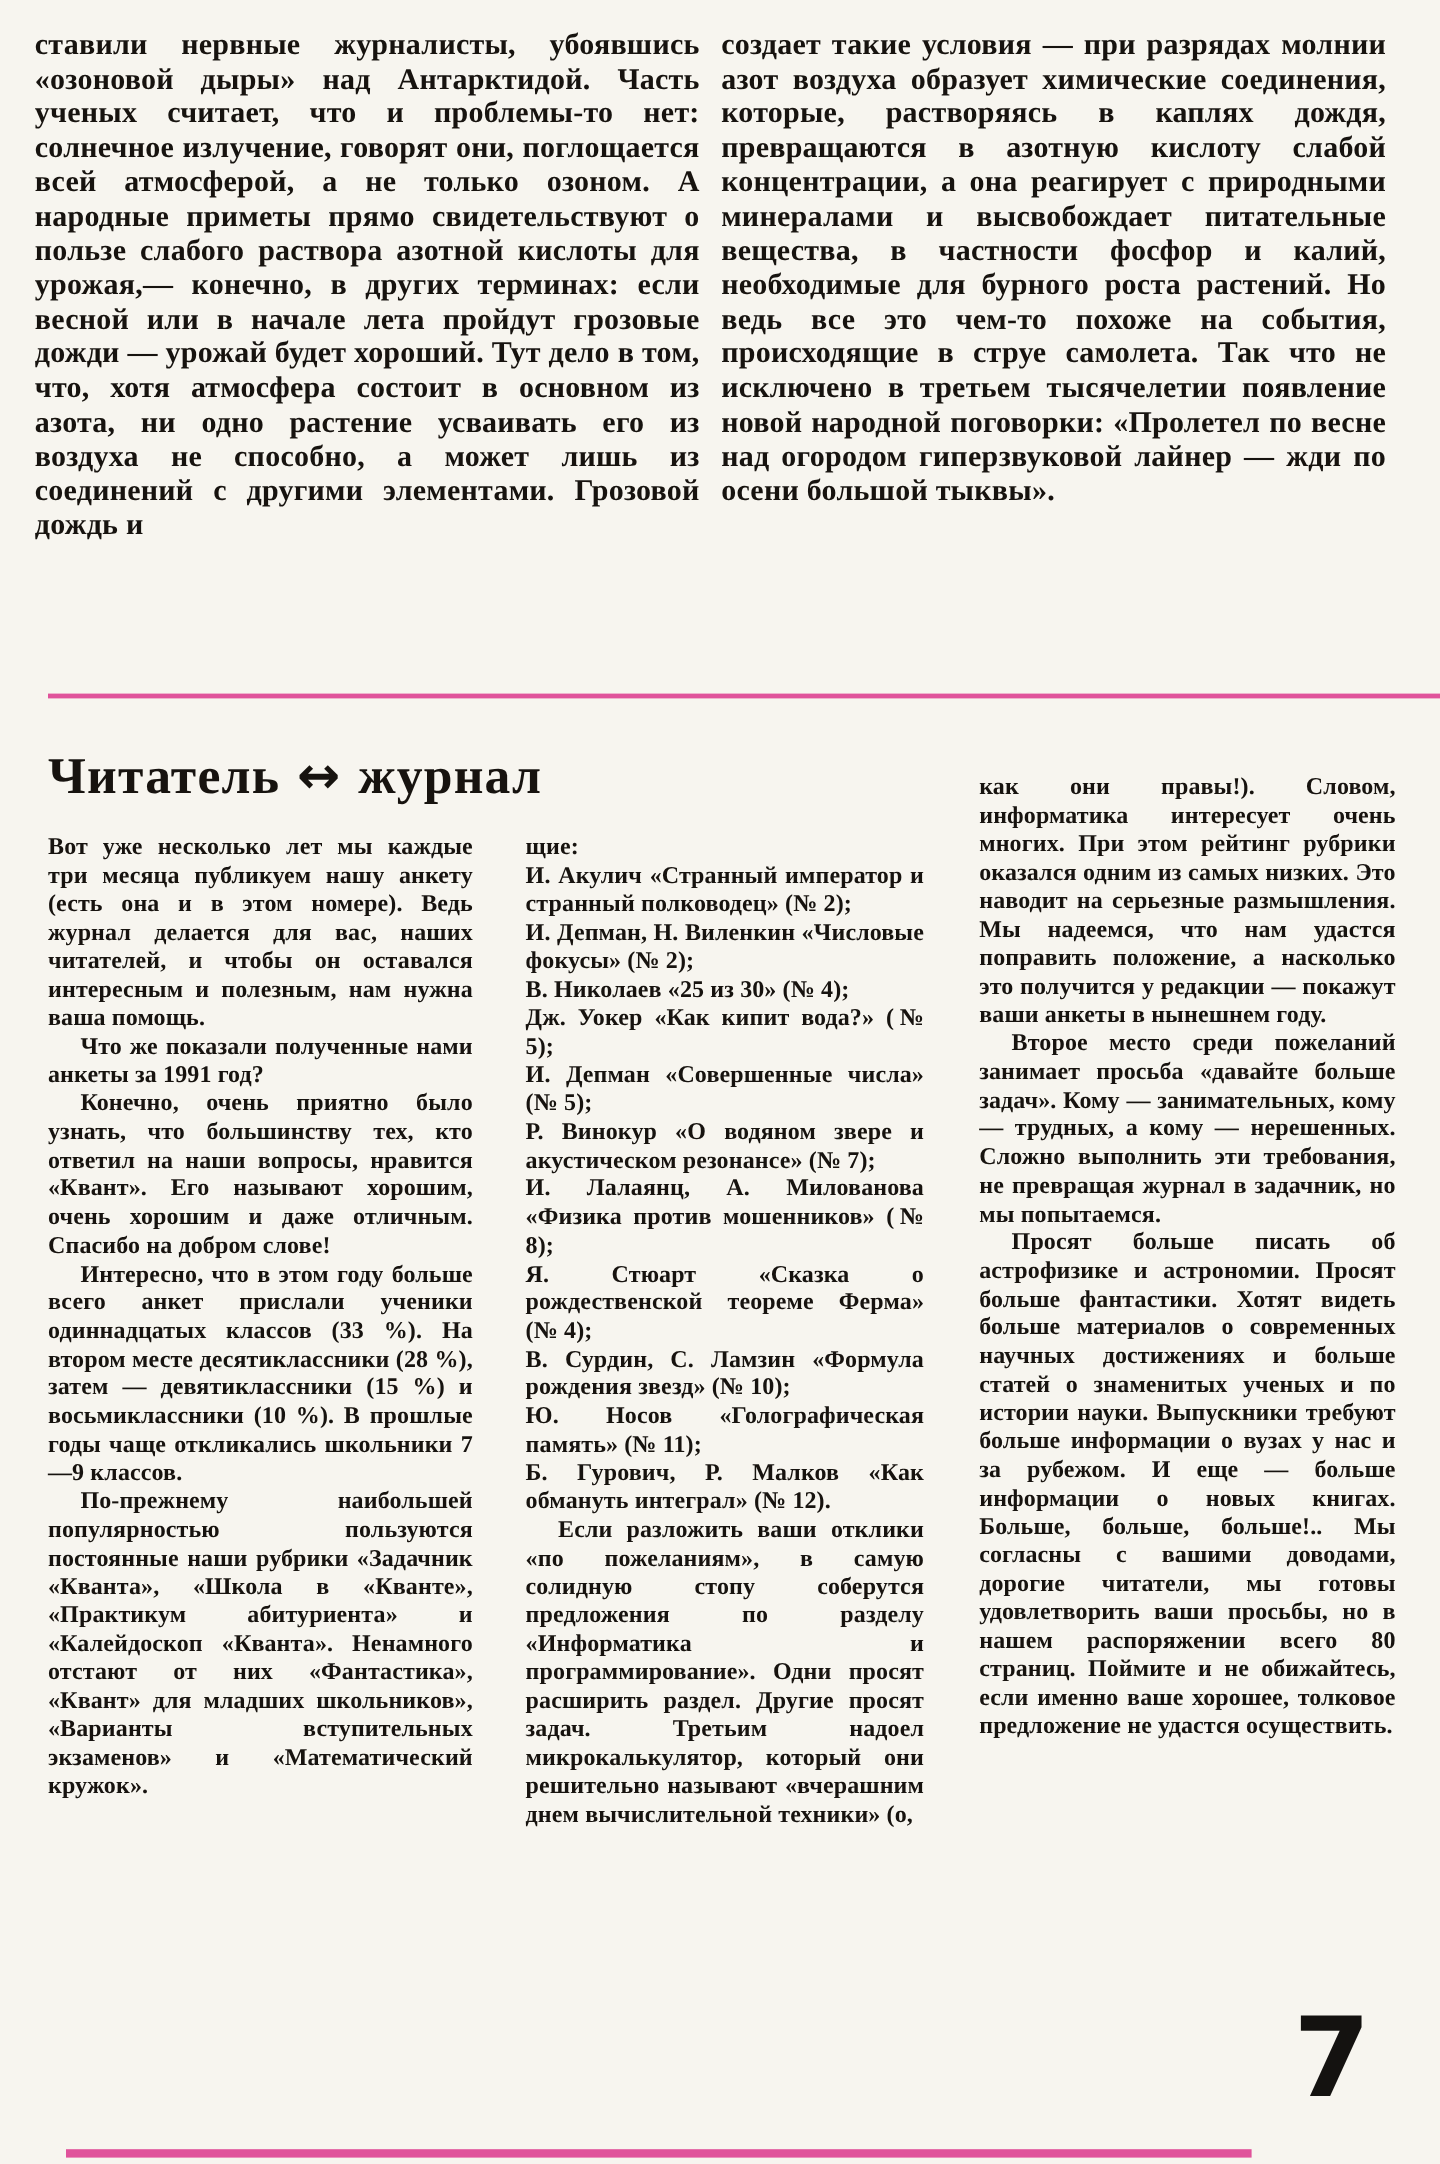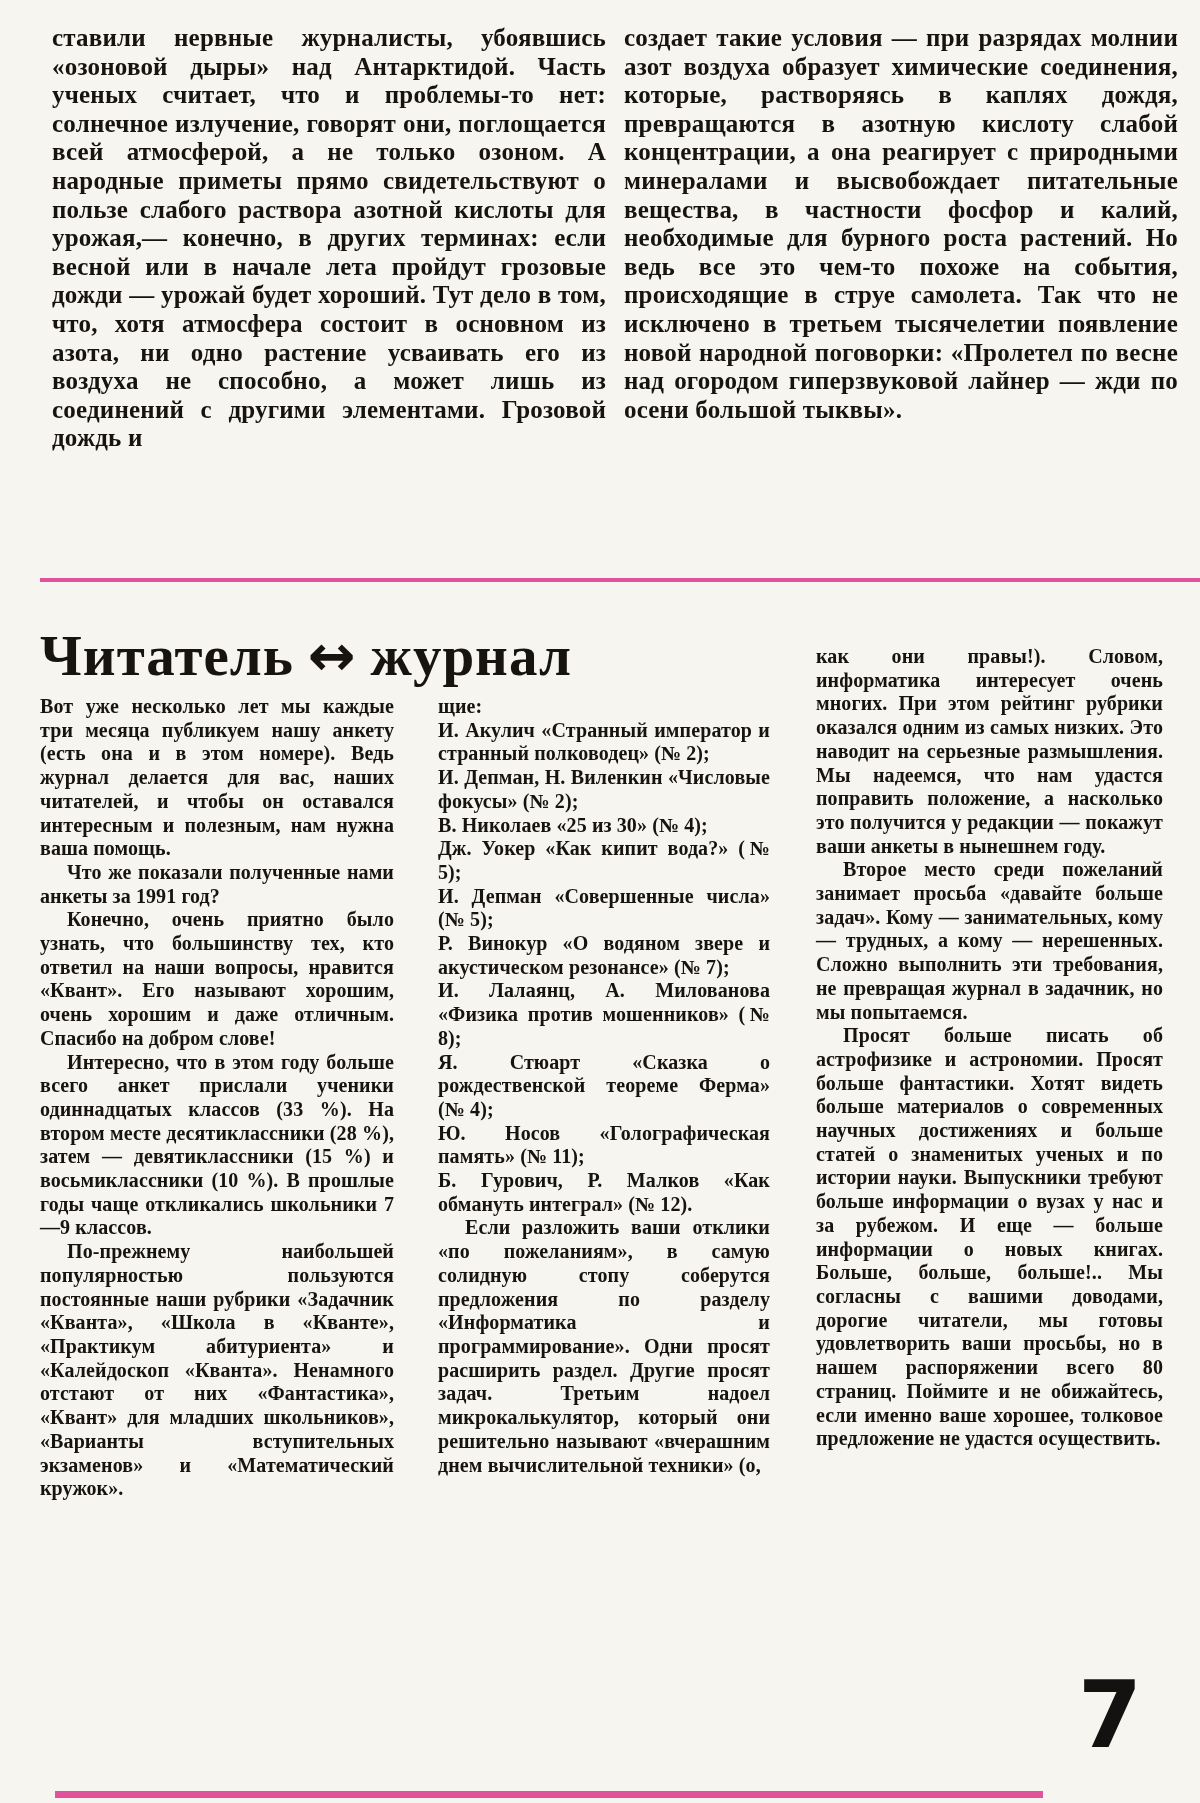--- a/index.html
+++ b/index.html
@@ -9,21 +9,21 @@
     position: relative;
     font-family: "Liberation Serif", "DejaVu Serif", serif;
     color: #17130f;
     overflow: hidden;
   }
   .page { position: absolute; inset: 0; }
 
   
   .top-cols {
     position: absolute;
-    left: 52px; top: 24px; width: 1126px;
+    left: 29px; top: 24px; width: 1126px;
     display: flex; gap: 18px;
   }
   .top-col {
     flex: 1 1 0;
     font-size: 25px; line-height: 28.6px;
     font-weight: 700;
     text-align: justify;
     letter-spacing: 0.2px;
   }
 
@@ -34,21 +34,21 @@
   }
   .bottom-bar {
     position: absolute;
     left: 55px; top: 1791px; width: 988px; height: 7px;
   }
 
   
   .section-title {
     position: absolute;
     left: 40px; top: 622px;
-    font-size: 57px; font-weight: 700;
+    font-size: 43px; font-weight: 700;
     letter-spacing: 1px;
     font-family: "Liberation Serif", "DejaVu Serif", "DejaVu Sans", serif;
     white-space: nowrap;
   }
   .section-title .arrow { font-family: "DejaVu Sans", sans-serif; padding: 0 14px; font-weight: 700; }
 
   .bcol {
     position: absolute;
     font-size: 20px; line-height: 23.7px;
     font-weight: 700;
@@ -95,20 +95,21 @@
   <div class="bcol" id="bcol2">
     <p>щие:</p>
     <p>И. Акулич «Странный император и странный полководец» (№ 2);</p>
     <p>И. Депман, Н. Виленкин «Числовые фокусы» (№ 2);</p>
     <p>В. Николаев «25 из 30» (№ 4);</p>
     <p>Дж. Уокер «Как кипит вода?» (№ 5);</p>
     <p>И. Депман «Совершенные числа» (№ 5);</p>
     <p>Р. Винокур «О водяном звере и акустическом резонансе» (№ 7);</p>
     <p>И. Лалаянц, А. Милованова «Физика против мошенников» (№ 8);</p>
     <p>Я. Стюарт «Сказка о рождественской теореме Ферма» (№ 4);</p>
+    <p>В. Сурдин, С. Ламзин «Формула рождения звезд» (№ 10);</p>
     <p>Ю. Носов «Голографическая память» (№ 11);</p>
     <p>Б. Гурович, Р. Малков «Как обмануть интеграл» (№ 12).</p>
     <p class="indent">Если разложить ваши отклики «по пожеланиям», в самую солидную стопу соберутся предложения по разделу «Информатика и программирование». Одни просят расширить раздел. Другие просят задач. Третьим надоел микрокалькулятор, который они решительно называют «вчерашним днем вычислительной техники» (о,</p>
   </div>
 
   <div class="bcol" id="bcol3">
     <p>как они правы!). Словом, информатика интересует очень многих. При этом рейтинг рубрики оказался одним из самых низких. Это наводит на серьезные размышления. Мы надеемся, что нам удастся поправить положение, а насколько это получится у редакции — покажут ваши анкеты в нынешнем году.</p>
     <p class="indent">Второе место среди пожеланий занимает просьба «давайте больше задач». Кому — занимательных, кому — трудных, а кому — нерешенных. Сложно выполнить эти требования, не превращая журнал в задачник, но мы попытаемся.</p>
     <p class="indent">Просят больше писать об астрофизике и астрономии. Просят больше фантастики. Хотят видеть больше материалов о современных научных достижениях и больше статей о знаменитых ученых и по истории науки. Выпускники требуют больше информации о вузах у нас и за рубежом. И еще — больше информации о новых книгах. Больше, больше, больше!.. Мы согласны с вашими доводами, дорогие читатели, мы готовы удовлетворить ваши просьбы, но в нашем распоряжении всего 80 страниц. Поймите и не обижайтесь, если именно ваше хорошее, толковое предложение не удастся осуществить.</p>
   </div>

